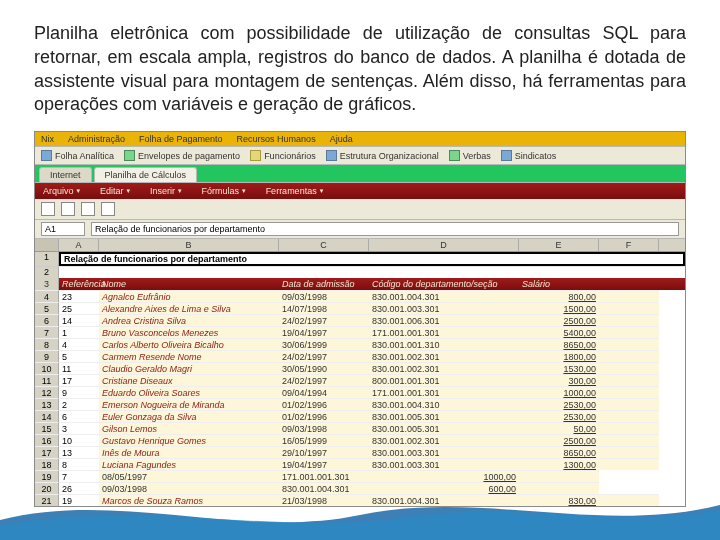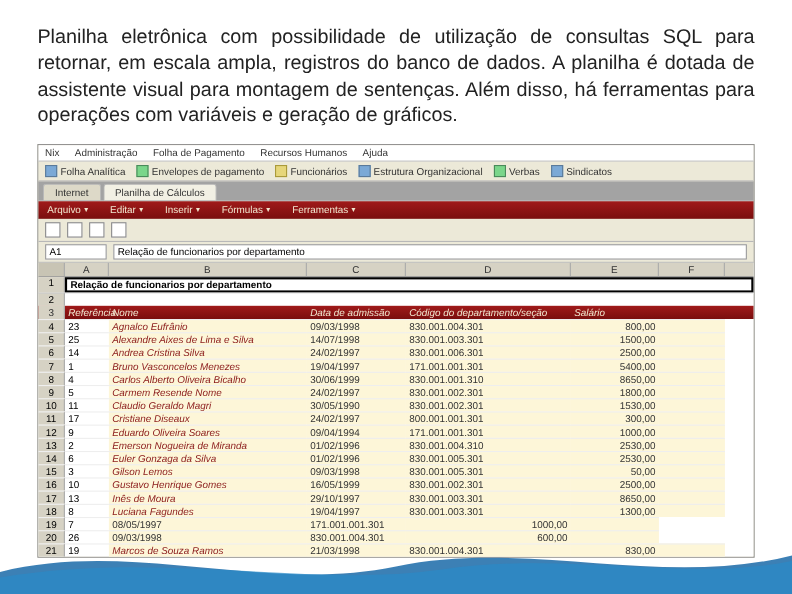--- a/index.html
+++ b/index.html
@@ -1,36 +1,36 @@
 <!DOCTYPE html>
 <html><head>
 <meta charset="utf-8">
 <style>
   * { box-sizing: border-box; margin: 0; padding: 0; }
   body { width: 720px; height: 540px; font-family: "Segoe UI", Tahoma, sans-serif; background: #fff; position: relative; overflow: hidden; }
   .slide { position: relative; width: 100%; height: 100%; }
   .description { padding: 22px 34px 8px 34px; font-size: 18px; line-height: 1.32; text-align: justify; color: #222; }
   .app-shell { margin: 6px 34px 0 34px; border: 1px solid #8a8a8a; background: #ece9d8; font-size: 9px; }
-  .menubar { display: flex; gap: 14px; padding: 2px 6px; background: #ffffff; border-bottom: 1px solid #b8b8b8; color: #333; }
+  .menubar { display: flex; gap: 14px; padding: 2px 6px; background: #eab308; border-bottom: 1px solid #b8b8b8; color: #333; }
   .menubar span { cursor: default; }
   .toolbar1 { display: flex; gap: 10px; padding: 3px 6px; background: #ece9d8; border-bottom: 1px solid #b8b8b8; align-items: center; }
   .tb-item { display: flex; align-items: center; gap: 3px; color: #333; }
   .tb-item .ic { width: 11px; height: 11px; background: #7ba9d6; border: 1px solid #5a7a9a; }
   .tb-item.green .ic { background: #7ad68a; border-color: #4a8a5a; }
   .tb-item.yellow .ic { background: #e6d67a; border-color: #aa9a3a; }
-  .tabs { display: flex; gap: 2px; padding: 2px 4px 0 4px; background: #a3a3a3; border-bottom: 1px solid #b8b8b8; }
+  .tabs { display: flex; gap: 2px; padding: 2px 4px 0 4px; background: #22c55e; border-bottom: 1px solid #b8b8b8; }
   .tab { padding: 2px 10px; background: #f2f0e4; border: 1px solid #b8b8b8; border-bottom: none; border-radius: 3px 3px 0 0; color: #333; }
   .tab.inactive { background: #ddd9c8; }
   .redbar { display: flex; gap: 20px; padding: 3px 8px; background: linear-gradient(#a01a1a,#7a0e0e); color: #f2e7d0; font-size: 9px; }
   .redbar span { display: inline-flex; align-items: center; gap: 3px; }
   .redbar .arr { font-size: 7px; }
   .icons2 { display: flex; gap: 6px; padding: 3px 6px; background: #ece9d8; border-bottom: 1px solid #b8b8b8; }
   .icons2 div { width: 14px; height: 14px; border: 1px solid #888; background: #fff; }
   .formula { display: flex; gap: 6px; padding: 2px 6px; background: #ece9d8; border-bottom: 1px solid #b8b8b8; align-items: center; }
-  .cellref { width: 56px; border: 1px solid #999; background: #fff; padding: 1px 3px; font-size: 9px; }
+  .cellref { width: 44px; border: 1px solid #999; background: #fff; padding: 1px 3px; font-size: 9px; }
   .formula-val { flex: 1; border: 1px solid #999; background: #fff; padding: 1px 3px; font-size: 9px; }
   .grid { background: #fff; }
   .colhead { display: grid; grid-template-columns: 24px 40px 180px 90px 150px 80px 60px; background: #d6d2c4; border-bottom: 1px solid #999; }
   .colhead div { border-right: 1px solid #aaa; text-align: center; font-size: 9px; padding: 1px 0; color: #333; }
   .colhead div:first-child { background: #c8c4b4; }
   .titlecell { display: grid; grid-template-columns: 24px 1fr; }
   .titlecell .rn { background: #d6d2c4; border-right: 1px solid #aaa; text-align: center; font-size: 9px; }
   .titlecell .tv { border: 2px solid #000; padding: 0 3px; font-size: 9px; font-weight: bold; background: #fff; }
   .plainrow { display: grid; grid-template-columns: 24px 1fr; height: 12px; }
   .plainrow .rn { background: #d6d2c4; border-right: 1px solid #aaa; border-top:1px solid #ccc; text-align: center; font-size: 9px; }
@@ -38,21 +38,21 @@
   .hdr-row { display: grid; grid-template-columns: 24px 40px 180px 90px 150px 80px 60px; background: linear-gradient(#a01a1a,#7a0e0e); color: #f2e7d0; }
   .hdr-row div { padding: 1px 3px; font-size: 9px; font-style: italic; }
   .hdr-row .rn { background: #d6d2c4; color: #333; border-right: 1px solid #aaa; text-align: center; font-style: normal; }
   .data-row { display: grid; grid-template-columns: 24px 40px 180px 90px 150px 80px 60px; font-size: 9px; }
   .data-row div { padding: 0 3px; border-top: 1px solid #eee; line-height: 12px; height: 12px; overflow: hidden; white-space: nowrap; }
   .data-row .rn { background: #d6d2c4; border-right: 1px solid #aaa; text-align: center; }
   .data-row .ref { color: #000; }
   .data-row .name { color: #8a1a1a; background: #fdf6d8; font-style: italic; }
   .data-row .date { color: #333; background: #fdf6d8; }
   .data-row .dept { color: #333; background: #fdf6d8; }
-  .data-row .sal { color: #333; background: #fdf6d8; text-align: right; }
+  .data-row .sal { color: #333; background: #fdf6d8; text-align: right; text-decoration: underline; }
   .data-row .spare { background: #fdf6d8; }
   .wave { position: absolute; left: 0; right: 0; bottom: 0; height: 60px; pointer-events: none; }
   .wave svg { width: 100%; height: 100%; display: block; }
 </style>
 </head>
 <body>
 
 <div class="slide">
   <p class="description">Planilha eletrônica com possibilidade de utilização de consultas SQL para retornar, em escala ampla, registros do banco de dados. A planilha é dotada de assistente visual para montagem de sentenças. Além disso, há ferramentas para operações com variáveis e geração de gráficos.</p>
 

